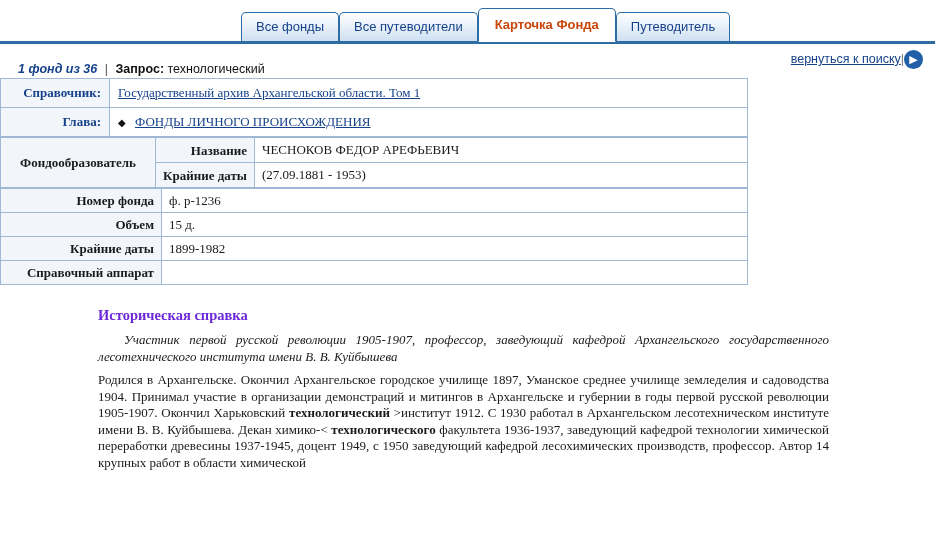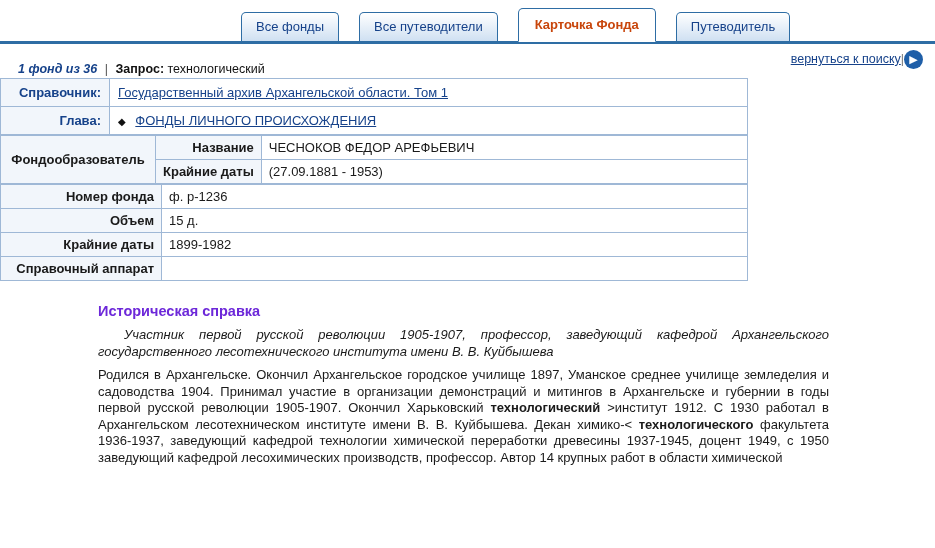--- a/index.html
+++ b/index.html
@@ -23,21 +23,21 @@
     background: #ffffff;
     border-bottom: 3px solid #2e6da4;
     box-sizing: border-box;
   }
   .tabs {
     position: absolute;
     left: 205px;
     bottom: 0;
     display: flex;
     align-items: flex-end;
-    gap: 20px;
+    gap: 0;
     padding-left: 36px;
   }
   .tab {
     border: 1px solid #2e6da4;
     border-bottom: none;
     border-radius: 5px 5px 0 0;
     padding: 6px 14px 7px 14px;
     font-size: 13px;
     color: #16428a;
     background: linear-gradient(#ffffff, #cfe0f2);
@@ -104,20 +104,21 @@
     color: #fff;
     font-size: 11px;
     line-height: 19px;
     text-align: center;
     cursor: pointer;
   }
 
   
   .content {
     padding: 8px 0 0 0;
+    font-family: Liberation Serif, serif;
   }
 
   table.tbl {
     border-collapse: collapse;
     margin: 0;
   }
   .hdr-table {
     margin: 18px 0 0 88px;
     width: 748px;
   }

